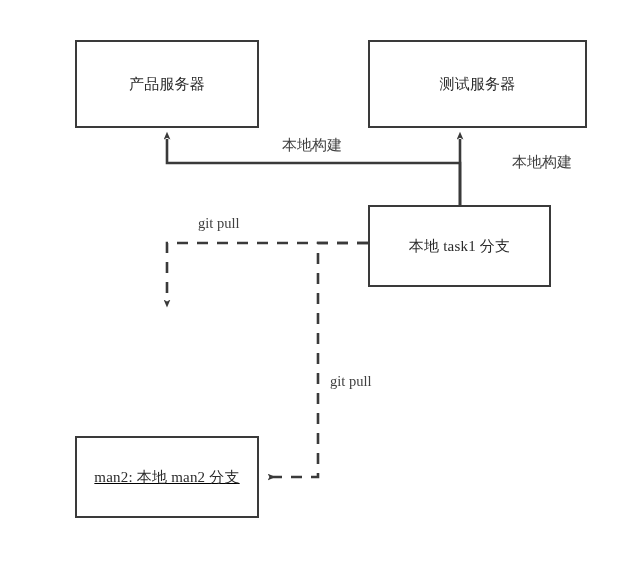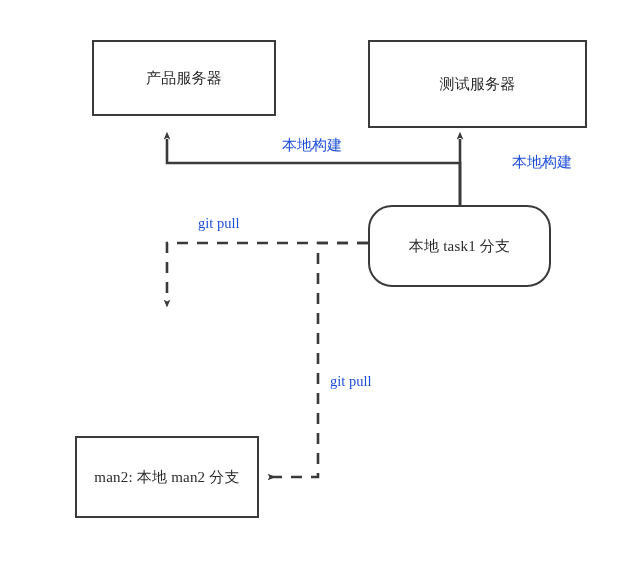--- a/index.html
+++ b/index.html
@@ -41,21 +41,21 @@
     color: #2b2b2b;
     line-height: 1.2;
     text-align: center;
     white-space: nowrap;
     letter-spacing: 0.2px;
   }
   .edge-label {
     position: absolute;
     font-family: "Liberation Serif", serif;
     font-size: 14.5px;
-    color: #1d4ed8;
+    color: #404040;
     white-space: nowrap;
     line-height: 1;
   }
   .edge-label.cjk {
     font-size: 15px;
   }
 </style>
 </head>
 <body>
 
@@ -84,34 +84,34 @@
 
     <g>
       <path d="M 368 243 L 167 243 L 167 300" fill="none" stroke="#3a3a3a" stroke-width="2.6" stroke-dasharray="11 9" stroke-linejoin="miter" marker-end="url(#arrow-down)"></path>
     </g>
 
     <g>
       <path d="M 368 243 L 318 243 L 318 477 L 268 477" fill="none" stroke="#3a3a3a" stroke-width="2.6" stroke-dasharray="11 9" stroke-linejoin="miter" marker-end="url(#arrow-left)"></path>
     </g>
   </svg>
 
-  <div class="node-box" style="left:75px; top:40px; width:184px; height:76px;margin-left:17px;">
+  <div class="node-box" style="left:75px; top:40px; width:184px; height:88px;">
     <span class="node-label">产品服务器</span>
   </div>
 
   <div class="node-box" style="left:368px; top:40px; width:219px; height:88px;">
     <span class="node-label">测试服务器</span>
   </div>
 
-  <div class="node-box" style="left:368px; top:205px; width:183px; height:82px;border-radius:24px;">
+  <div class="node-box" style="left:368px; top:205px; width:183px; height:82px;">
     <span class="node-label">本地 task1 分支</span>
   </div>
 
 
-  <div class="node-box" style="left:75px; top:436px; width:184px; height:82px;">
+  <div class="node-box" style="left:75px; top:436px; width:184px; height:82px;text-decoration:underline;">
     <span class="node-label">man2: 本地 man2 分支</span>
   </div>
 
   <div class="edge-label cjk" style="left:282px; top:138px;">本地构建</div>
 
   <div class="edge-label cjk" style="left:512px; top:155px;">本地构建</div>
 
   <div class="edge-label" style="left:198px; top:216px;">git pull</div>
 
   <div class="edge-label" style="left:330px; top:374px;">git pull</div>

